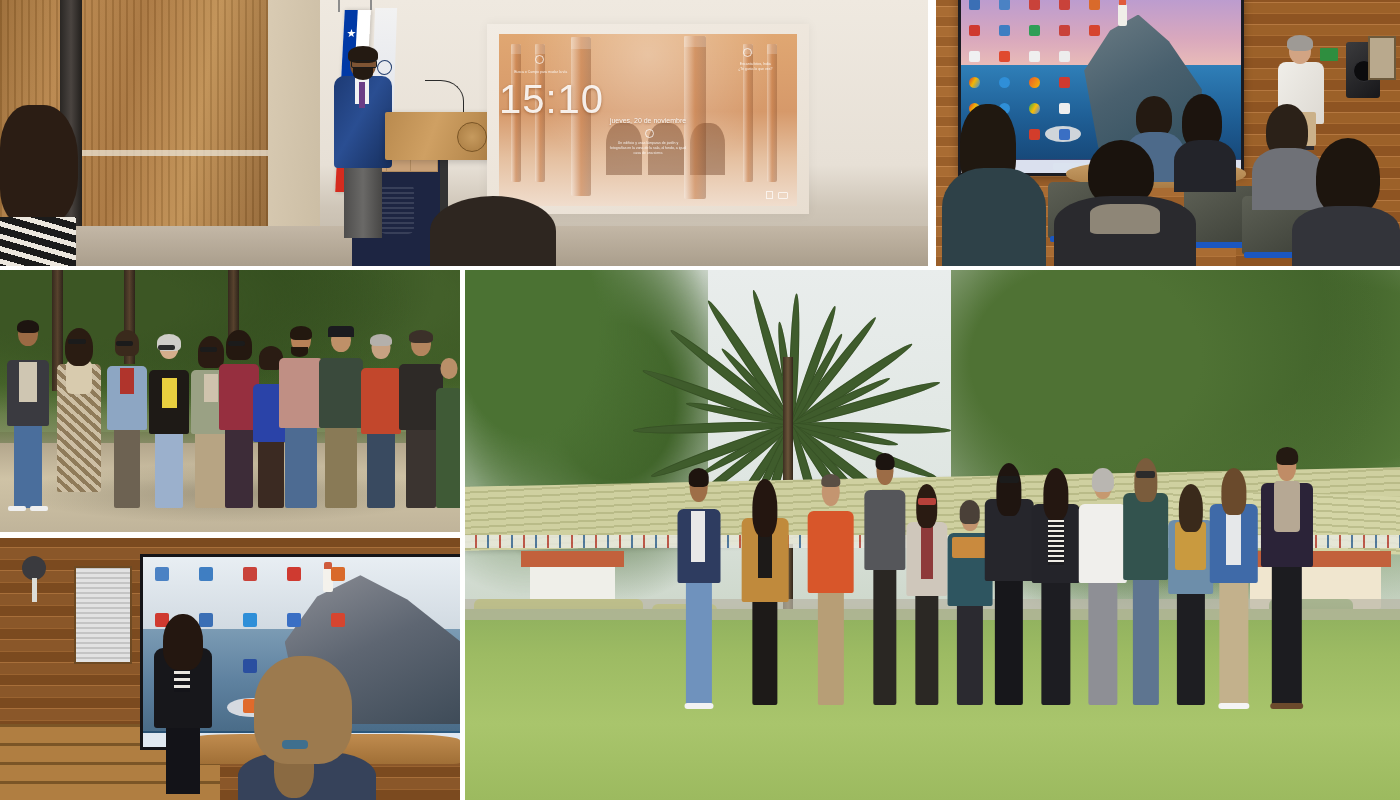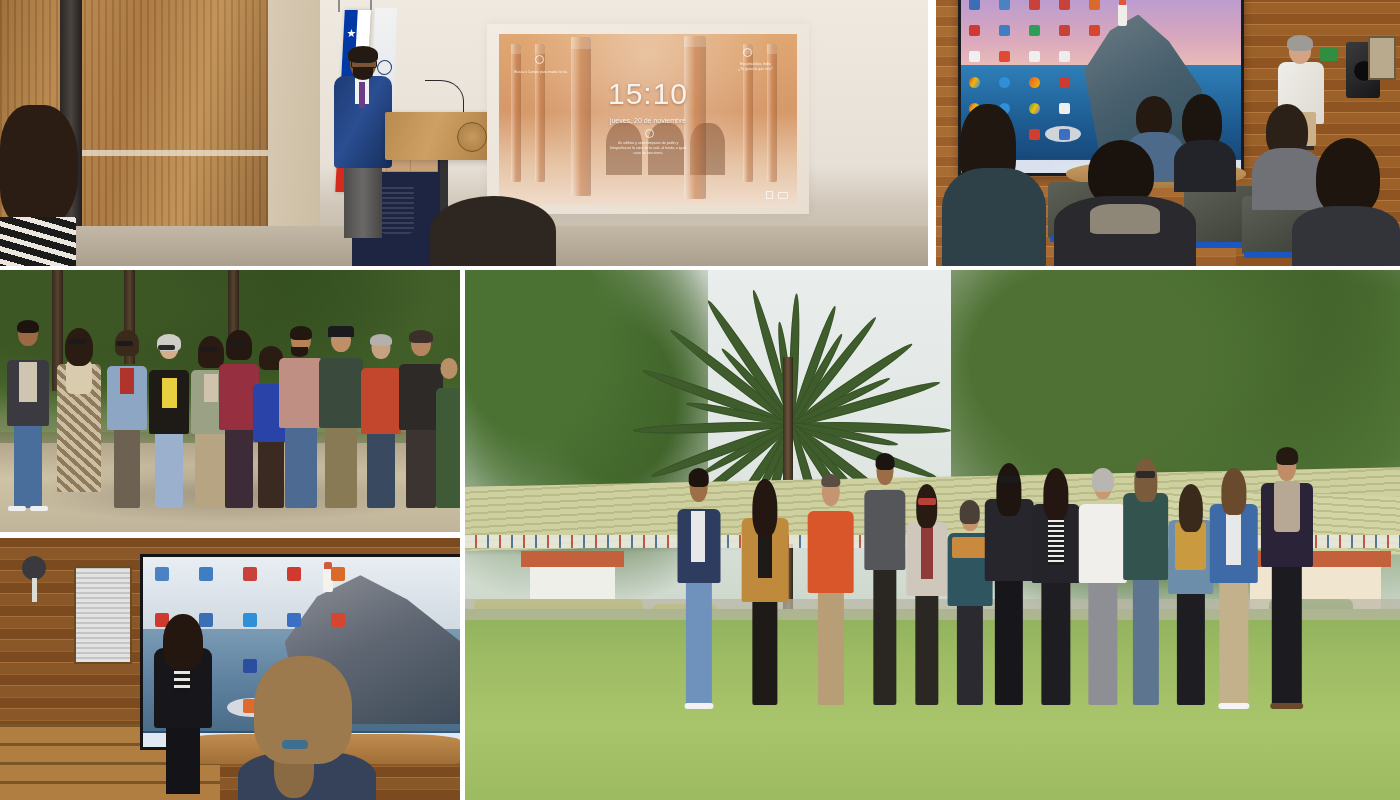--- a/index.html
+++ b/index.html
@@ -30,22 +30,22 @@
   .p1-scr-img{position:absolute;left:12px;top:10px;right:12px;bottom:8px;
      background:
        radial-gradient(ellipse at 50% 12%,rgba(255,255,255,.35),transparent 60%),
        linear-gradient(to bottom,#e0a772 0%,#d6996a 45%,#e5c0a0 72%,#f0ddcd 100%);
      overflow:hidden;}
   .col{position:absolute;top:6%;bottom:14%;border-radius:2px;
      background:linear-gradient(90deg,rgba(255,255,255,.32),rgba(197,120,67,.55),rgba(120,62,28,.35));}
   .col-cap{position:absolute;width:100%;height:7%;top:0;background:rgba(255,255,255,.2);}
   .arch{position:absolute;bottom:18%;height:30%;border-radius:40% 40% 0 0;
      background:rgba(95,48,22,.38);}
-  .p1-time{position:absolute;left:0;right:0;top:26%;text-align:center;
-     font-size:30px;color:rgba(255,255,255,.88);letter-spacing:1px;
+  .p1-time{position:absolute;left:0;right:0;top:26%;
+     font-size:40px;color:rgba(255,255,255,.88);letter-spacing:1px;
      text-shadow:0 1px 3px rgba(120,60,20,.5);line-height:1;}
   .p1-date{position:absolute;left:0;right:0;top:48%;text-align:center;
      font-size:7px;color:rgba(255,255,255,.9);text-shadow:0 1px 2px rgba(120,60,20,.5);}
   .p1-hint{position:absolute;font-size:3.5px;color:rgba(255,255,255,.85);text-align:center;line-height:1.5;}
   .p1-dot{position:absolute;width:7px;height:7px;border-radius:50%;border:1px solid rgba(255,255,255,.75);}
   
   .p1-flagpole{position:absolute;width:2px;background:#8d8d8d;}
   .flag-cl{position:absolute;left:340px;top:10px;width:26px;height:182px;
      background:linear-gradient(to bottom,#ffffff 0 50%,#d52b1e 50% 100%);
      transform:skewX(-3deg);box-shadow:1px 0 4px rgba(0,0,0,.2);}

